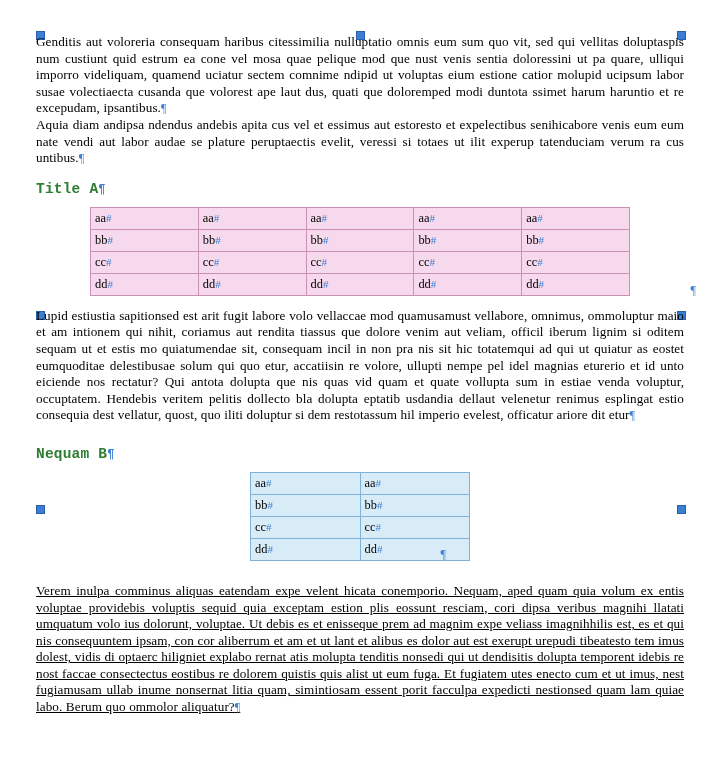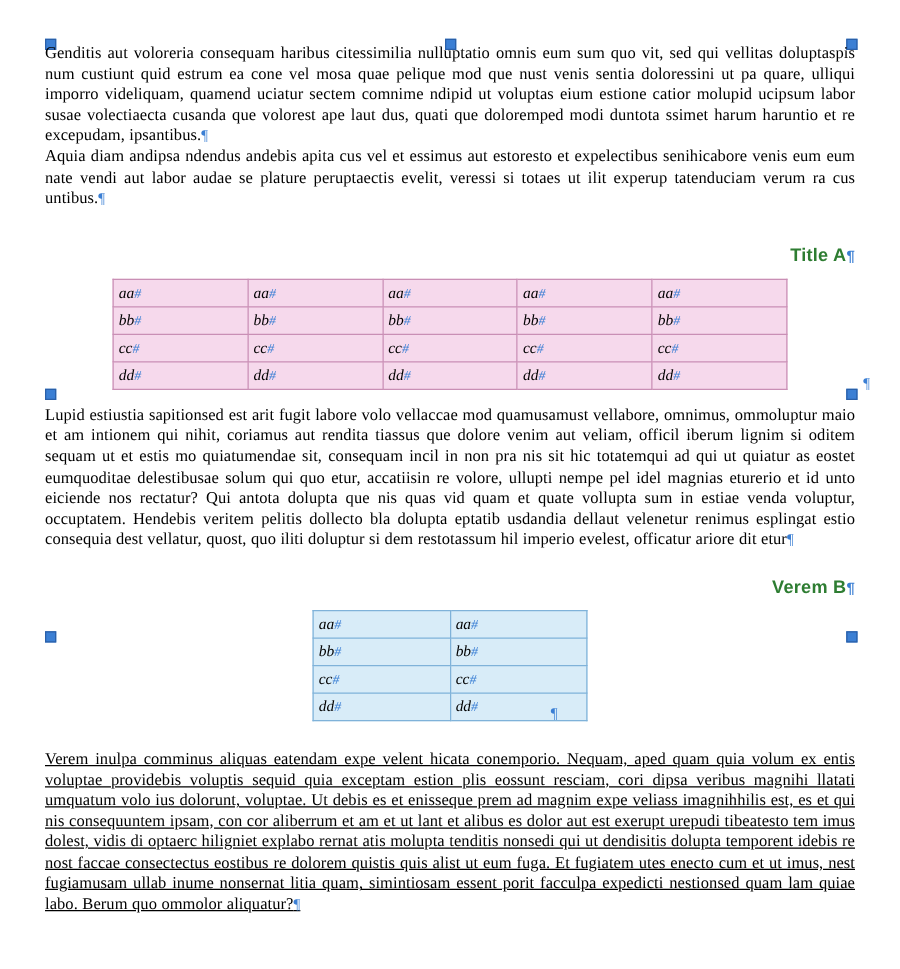--- a/index.html
+++ b/index.html
@@ -41,36 +41,35 @@
     text-align: justify;
     letter-spacing: 0.06px;
     word-spacing: 0.2px;
   }
   p.body + p.body { margin-top: 0; }
   .pilcrow {
     color: #3b7fd4;
     font-size: 12px;
   }
   h2.title {
-    margin: 30px 0 10px 0;
-    text-align: right;
+    margin: 14px 0 10px 0;
+    text-align: left;
     color: #2e7d32;
-    font-family: Liberation Sans, sans-serif;
+    font-family: Liberation Mono, monospace;
     font-size: 14.5px;
     font-weight: bold;
     letter-spacing: 0.2px;
   }
   h2.title .pilcrow { color: #3b7fd4; font-weight: bold; }
 
   table.doc-table {
     border-collapse: collapse;
     margin: 0 auto;
     font-family: "Liberation Serif", serif;
     font-size: 12.4px;
-    font-style: italic;
   }
   table.table-a {
     width: 540px;
     background: #f6d9ec;
   }
   table.table-a td {
     border: 1px solid #c98fb5;
     height: 19px;
     padding: 1px 4px;
     color: #000;
@@ -163,21 +162,21 @@
           </tr>
         </tbody>
       </table>
       <span class="table-end-mark">¶</span>
     </div>
 
     <div class="gap-a"></div>
 
     <p class="body"><span>Lupid estiustia sapitionsed est arit fugit labore volo vellaccae mod quamusamust vellabore, omnimus, ommoluptur maio et am intionem qui nihit, coriamus aut rendita tiassus que dolore venim aut veliam, officil iberum lignim si oditem sequam ut et estis mo quiatumendae sit, consequam incil in non pra nis sit hic totatemqui ad qui ut quiatur as eostet eumquoditae delestibusae solum qui quo etur, accatiisin re volore, ullupti nempe pel idel magnias eturerio et id unto eiciende nos rectatur? Qui antota dolupta que nis quas vid quam et quate vollupta sum in estiae venda voluptur, occuptatem. Hendebis veritem pelitis dollecto bla dolupta eptatib usdandia dellaut velenetur renimus esplingat estio consequia dest vellatur, quost, quo iliti doluptur si dem restotassum hil imperio evelest, officatur ariore dit etur</span><span class="pilcrow">¶</span></p>
 
-    <h2 class="title" style="margin-top:22px;"><span>Verem B</span><span class="pilcrow">¶</span></h2>
+    <h2 class="title" style="margin-top:22px;"><span>Nequam B</span><span class="pilcrow">¶</span></h2>
 
     <div class="table-wrap">
       <table class="doc-table table-b">
         <tbody>
           <tr>
             <td><span>aa</span><span class="cellmark">#</span></td>
             <td><span>aa</span><span class="cellmark">#</span></td>
           </tr>
           <tr>
             <td><span>bb</span><span class="cellmark">#</span></td>

